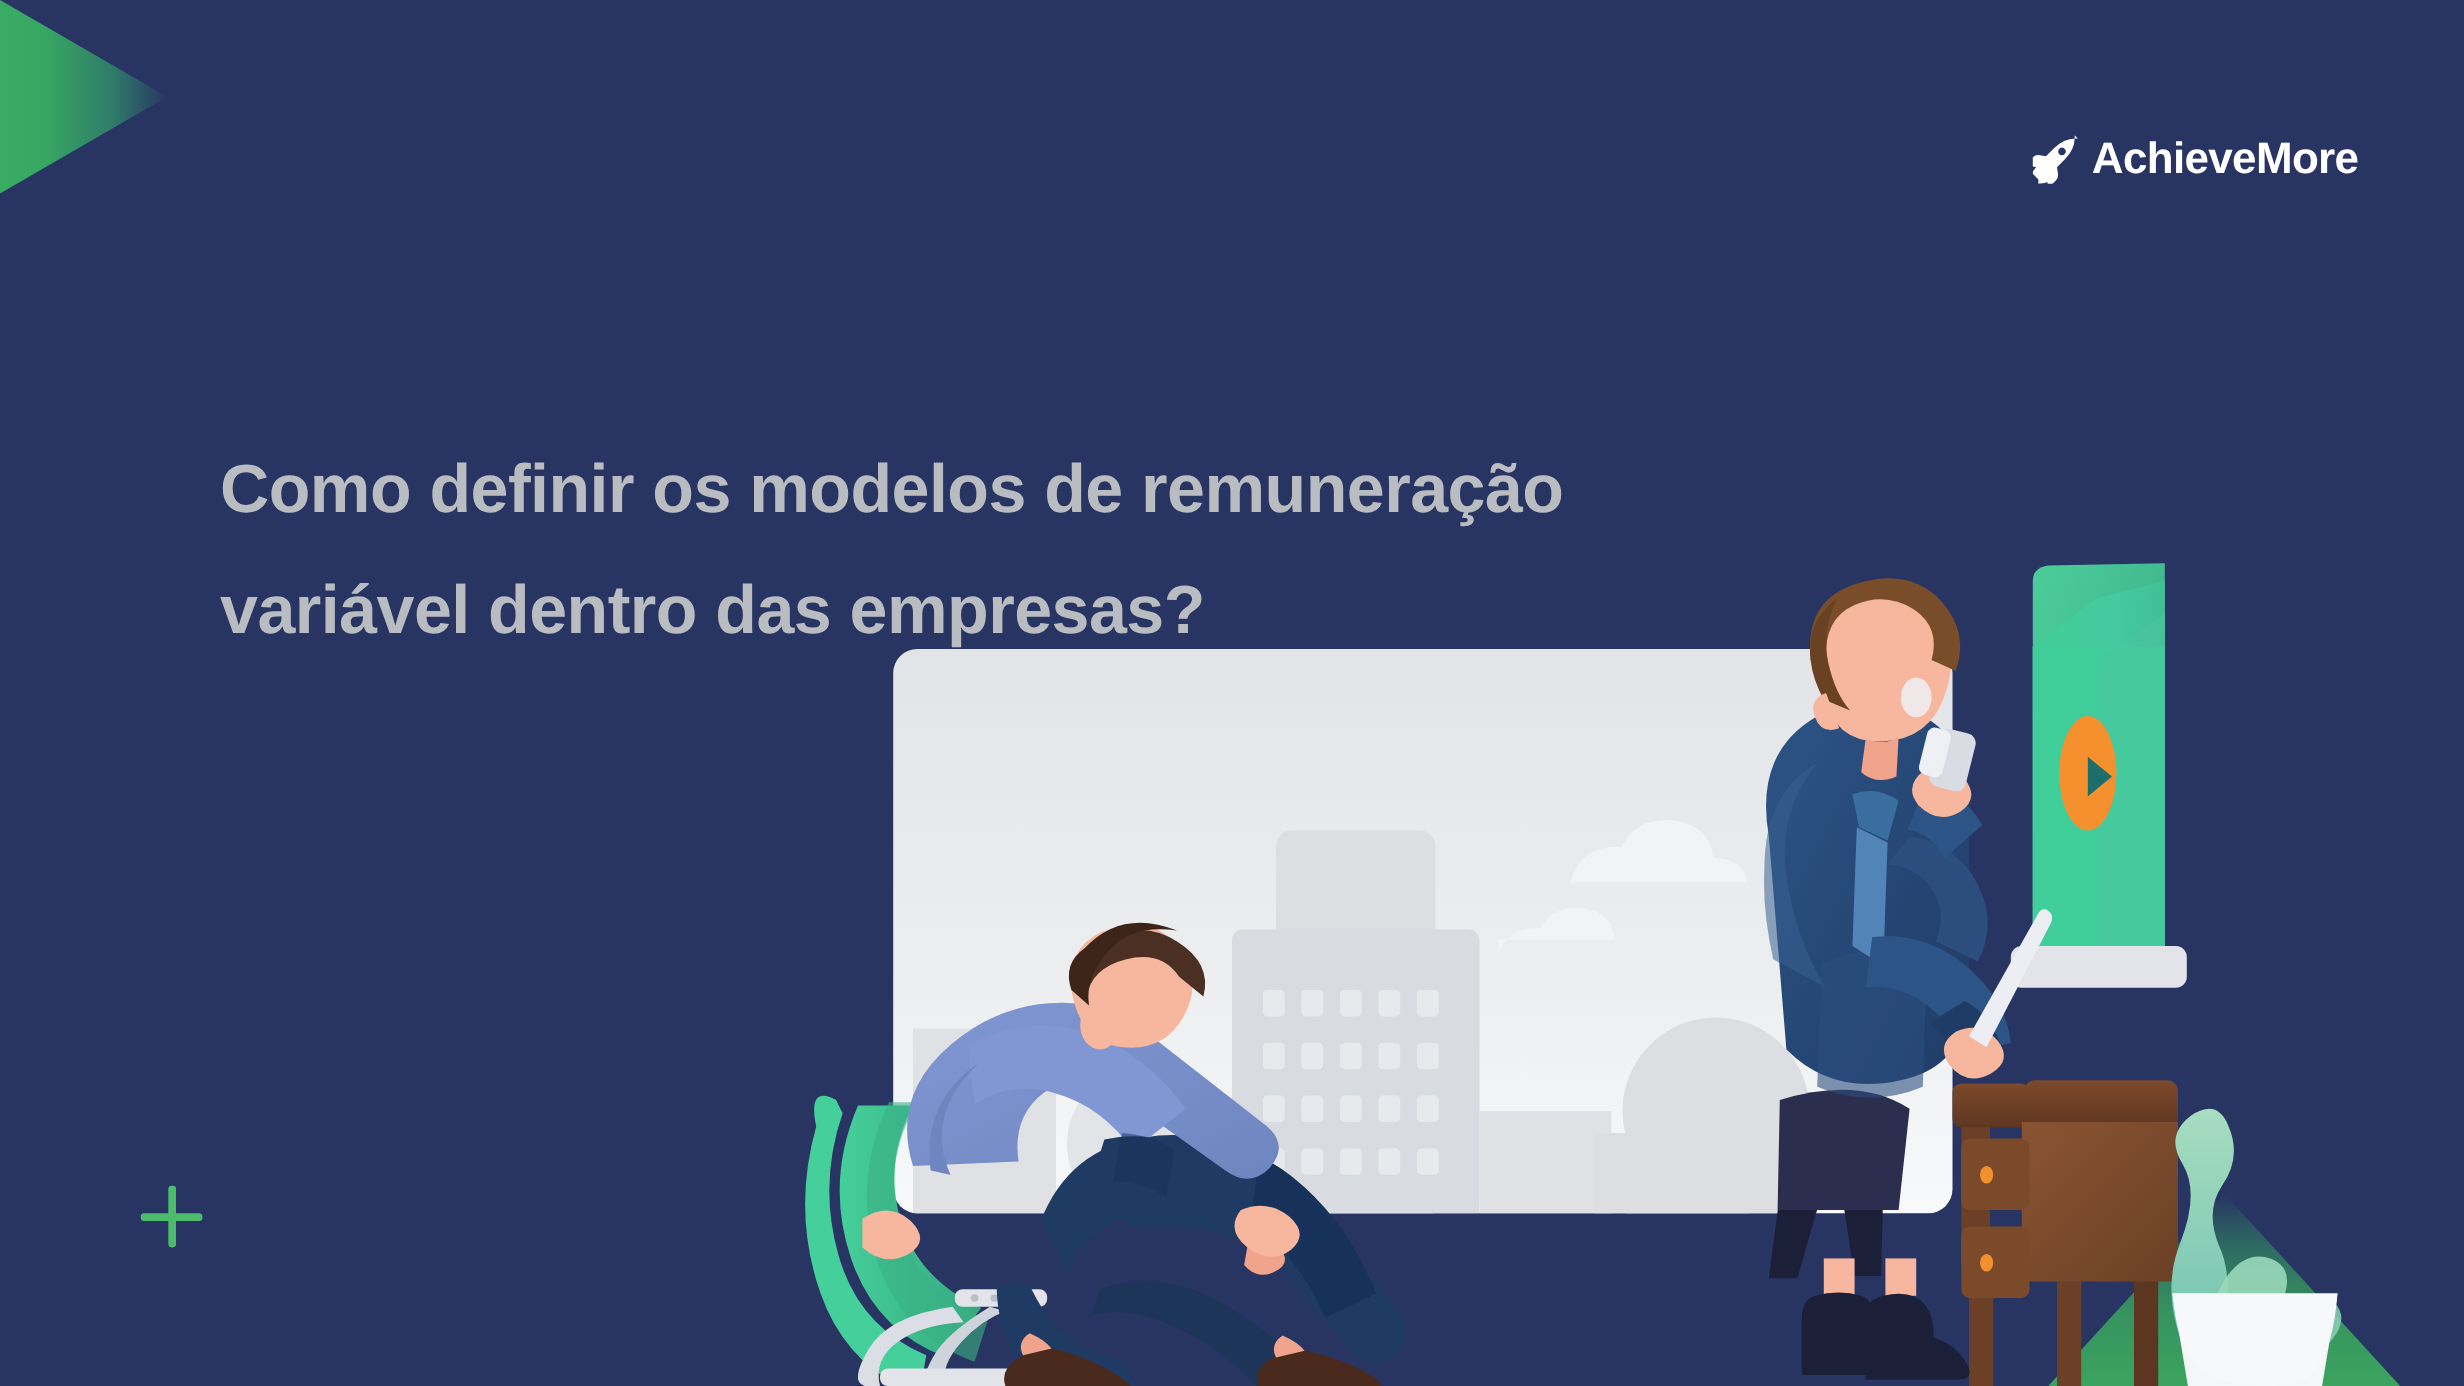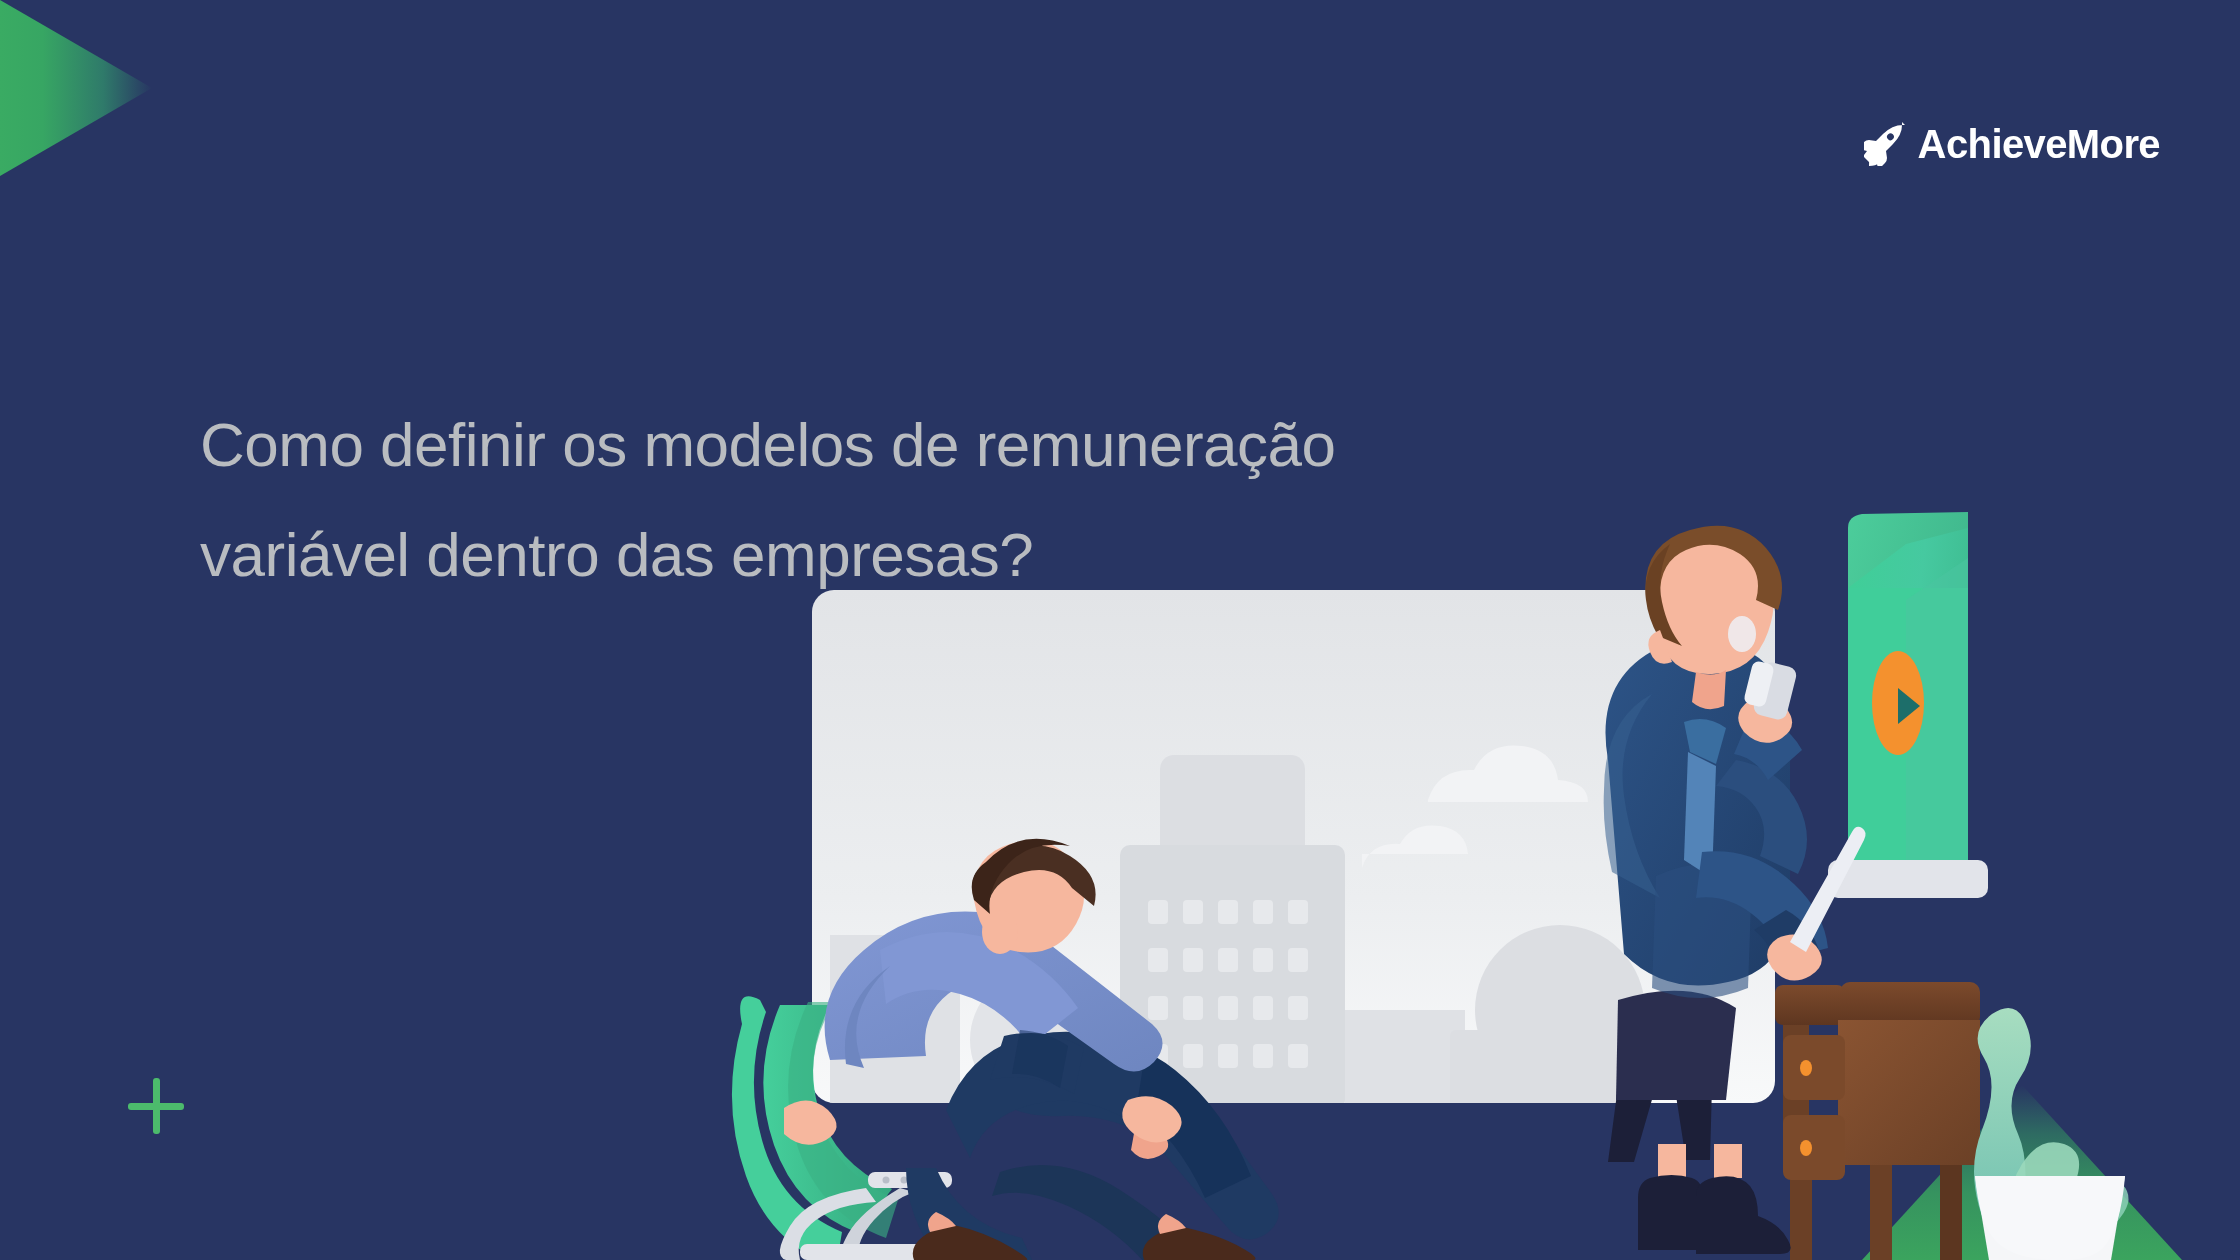--- a/index.html
+++ b/index.html
@@ -40,42 +40,42 @@
     position: absolute;
     background: #4cbb6c;
     border-radius: 3px;
   }
   .plus-mark .bar.h { left: 0; top: 25px; width: 56px; height: 7px; }
   .plus-mark .bar.v { left: 25px; top: 0; width: 7px; height: 56px; }
 
   
   .logo {
     position: absolute;
-    right: 80px; top: 122px;
+    right: 96px; top: 122px;
     display: flex;
-    align-items: flex-start;
+    align-items: center;
     gap: 10px;
   }
   .logo .rocket { width: 44px; height: 44px; display: block; }
   .logo .wordmark {
     color: #ffffff;
     font-size: 40px;
     font-weight: bold;
     letter-spacing: -0.6px;
     white-space: nowrap;
   }
 
   
   .title {
     position: absolute;
     left: 200px; top: 348px;
     width: 1230px;
     color: #b9bcc0;
     font-size: 62px;
-    font-weight: normal;
+    font-weight: bold;
     line-height: 110px;
     letter-spacing: -0.5px;
     z-index: 6;
   }
 
   
   .illustration {
     position: absolute;
     left: 0; top: 0;
     width: 2240px; height: 1260px;

